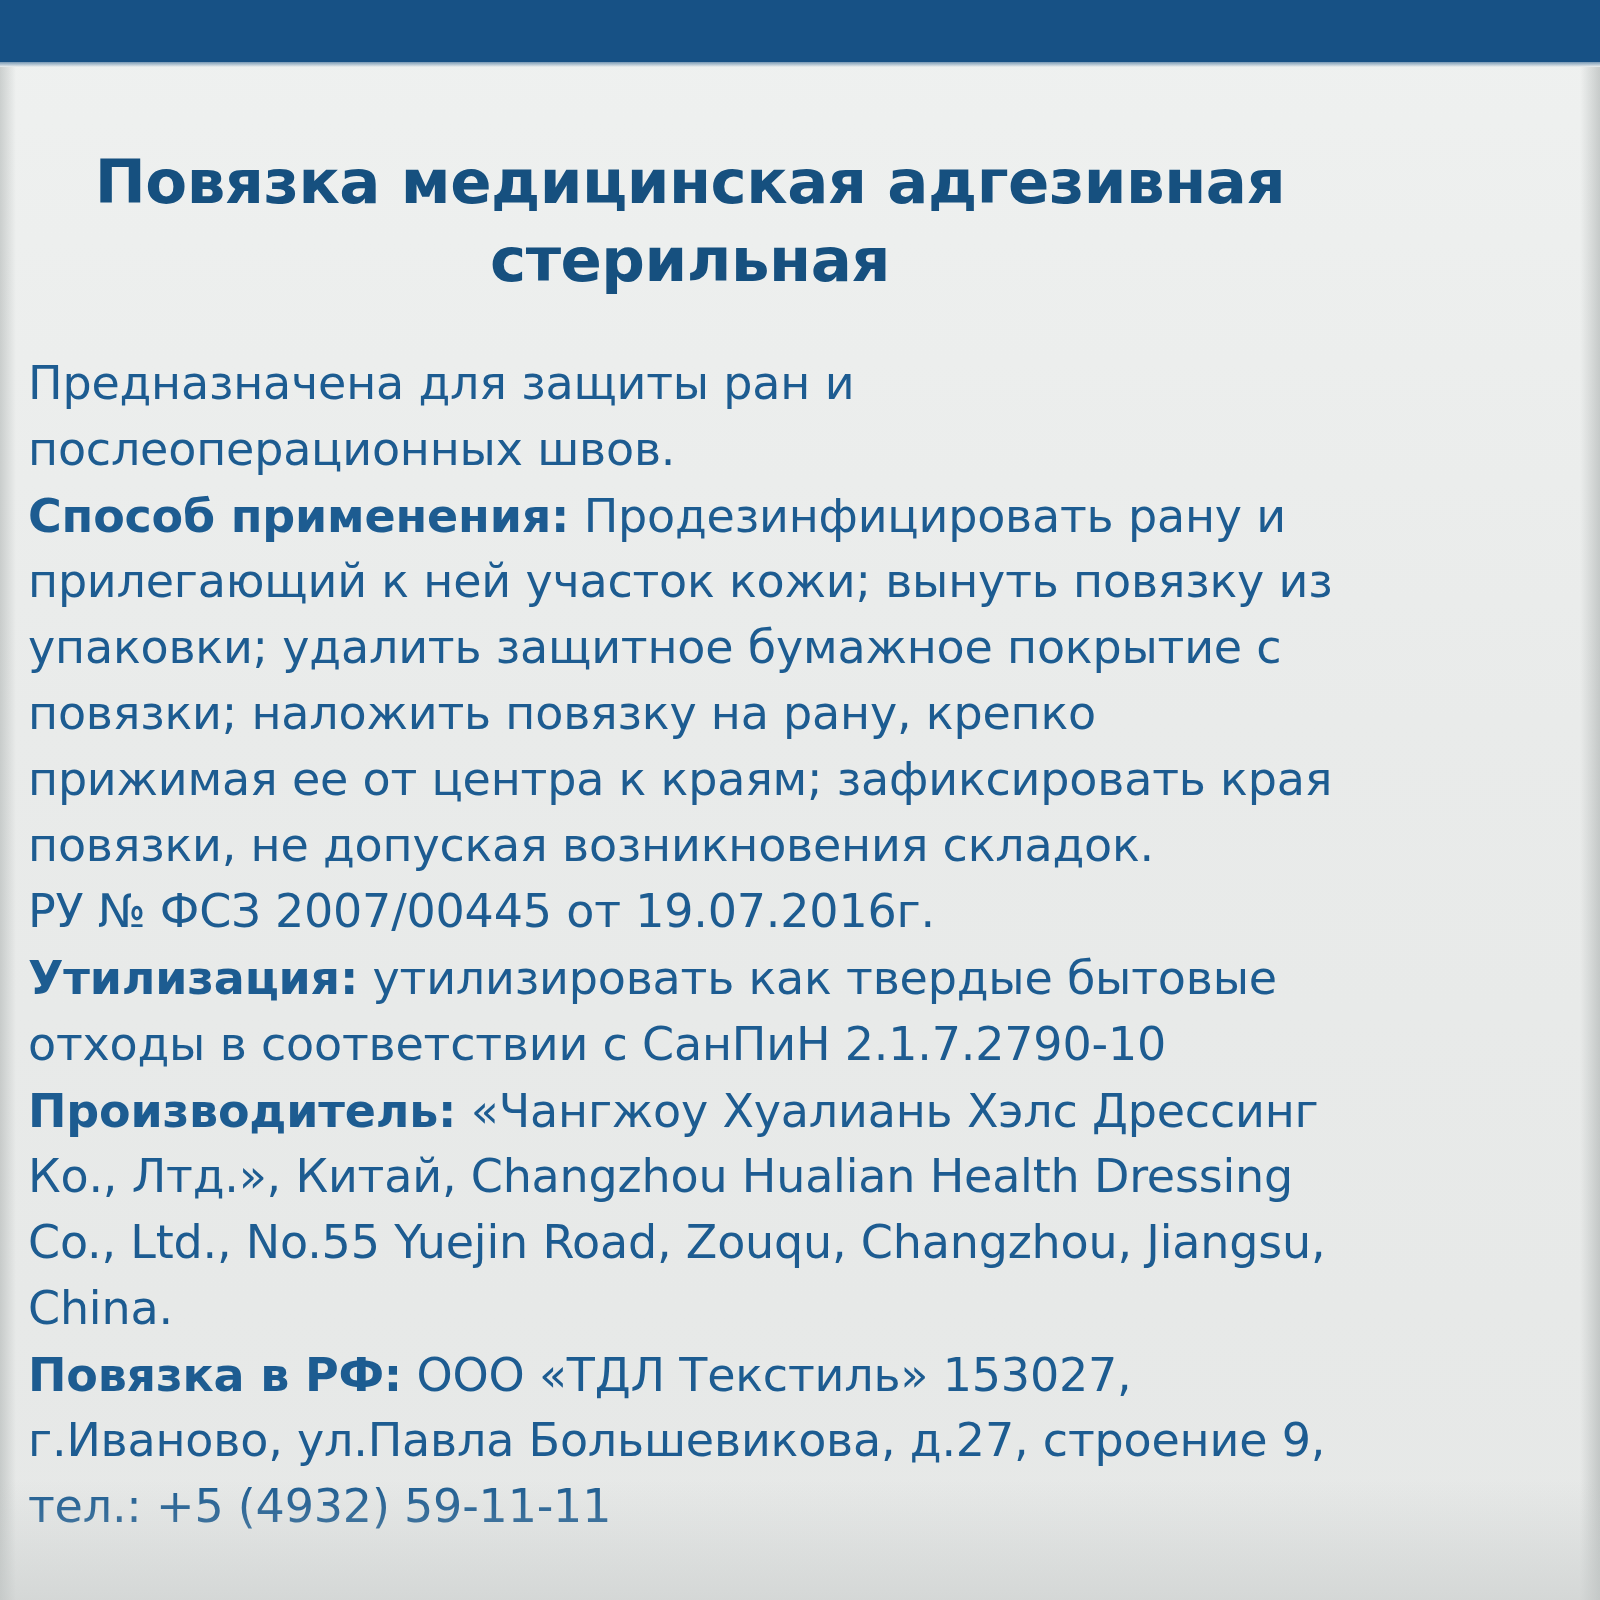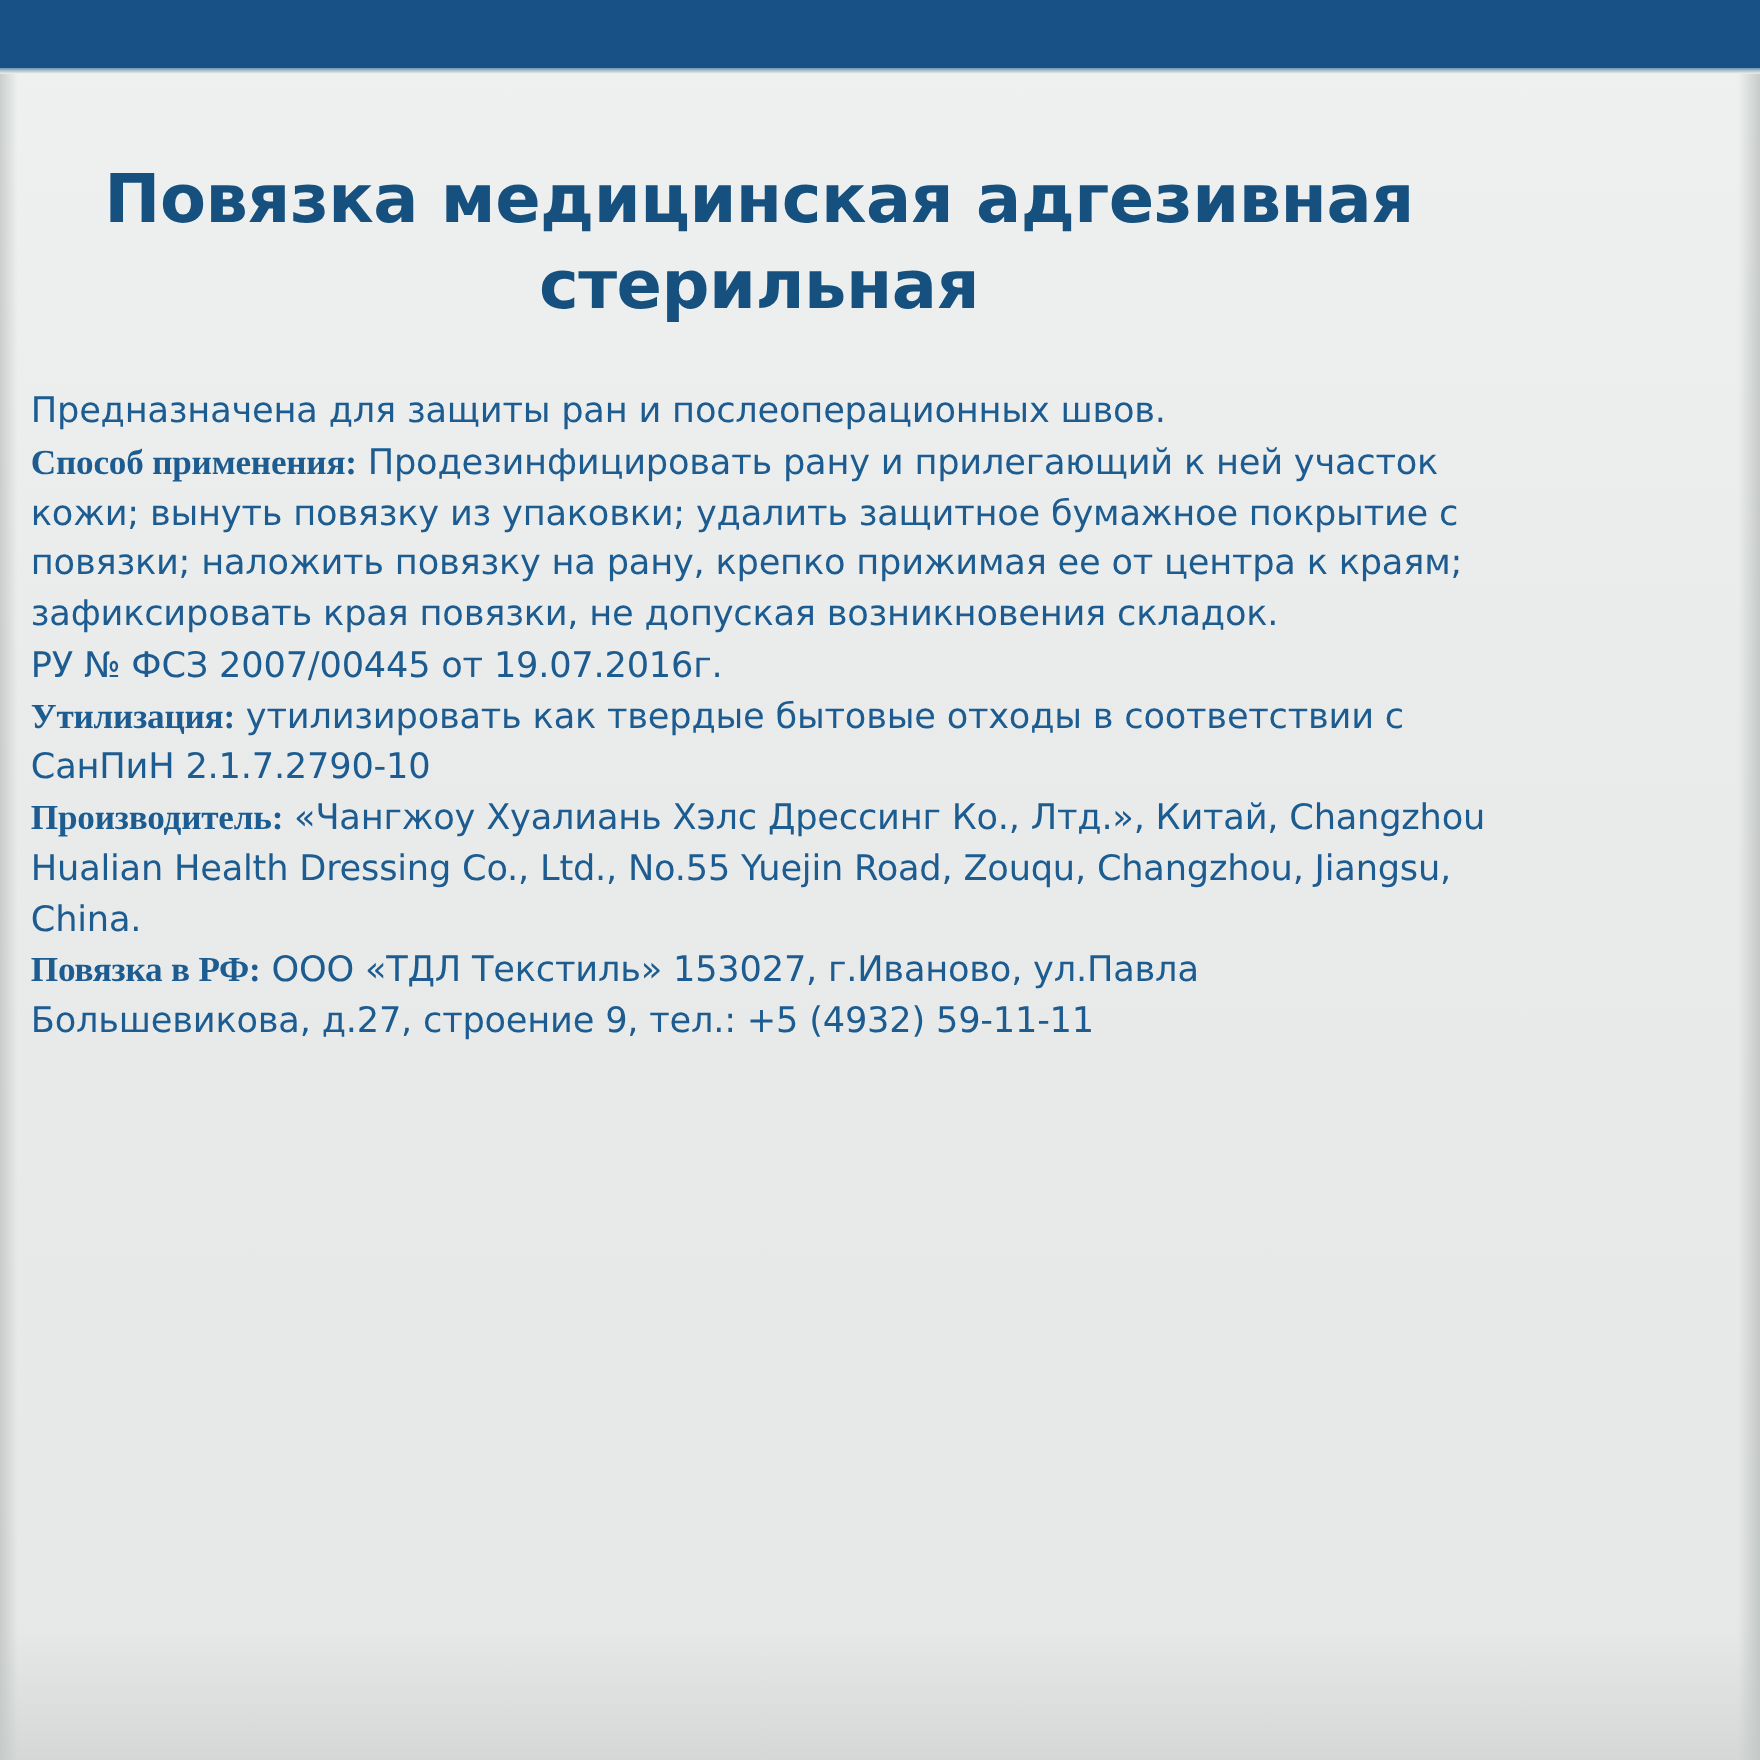--- a/index.html
+++ b/index.html
@@ -50,31 +50,30 @@
     font-size: 61px;
     line-height: 1.28;
     text-align: center;
     letter-spacing: -0.5px;
     margin: 76px 0 0 0;
     padding: 0 10px;
   }
   .body-text {
     margin-top: 52px;
     color: #1d5c91;
-    font-size: 32px;
+    font-size: 46px;
     line-height: 1.43;
     letter-spacing: -0.2px;
   }
   .para {
     margin: 0 0 1px 0;
     text-align: left;
   }
   .lbl {
     font-weight: bold;
-    font-family: Liberation Serif, serif;
   }
   .bottom-fade {
     position: absolute;
     left: 0;
     bottom: 0;
     width: 1600px;
     height: 120px;
     background: linear-gradient(180deg, rgba(210,213,212,0) 0%, rgba(198,202,201,0.55) 100%);
     pointer-events: none;
   }

